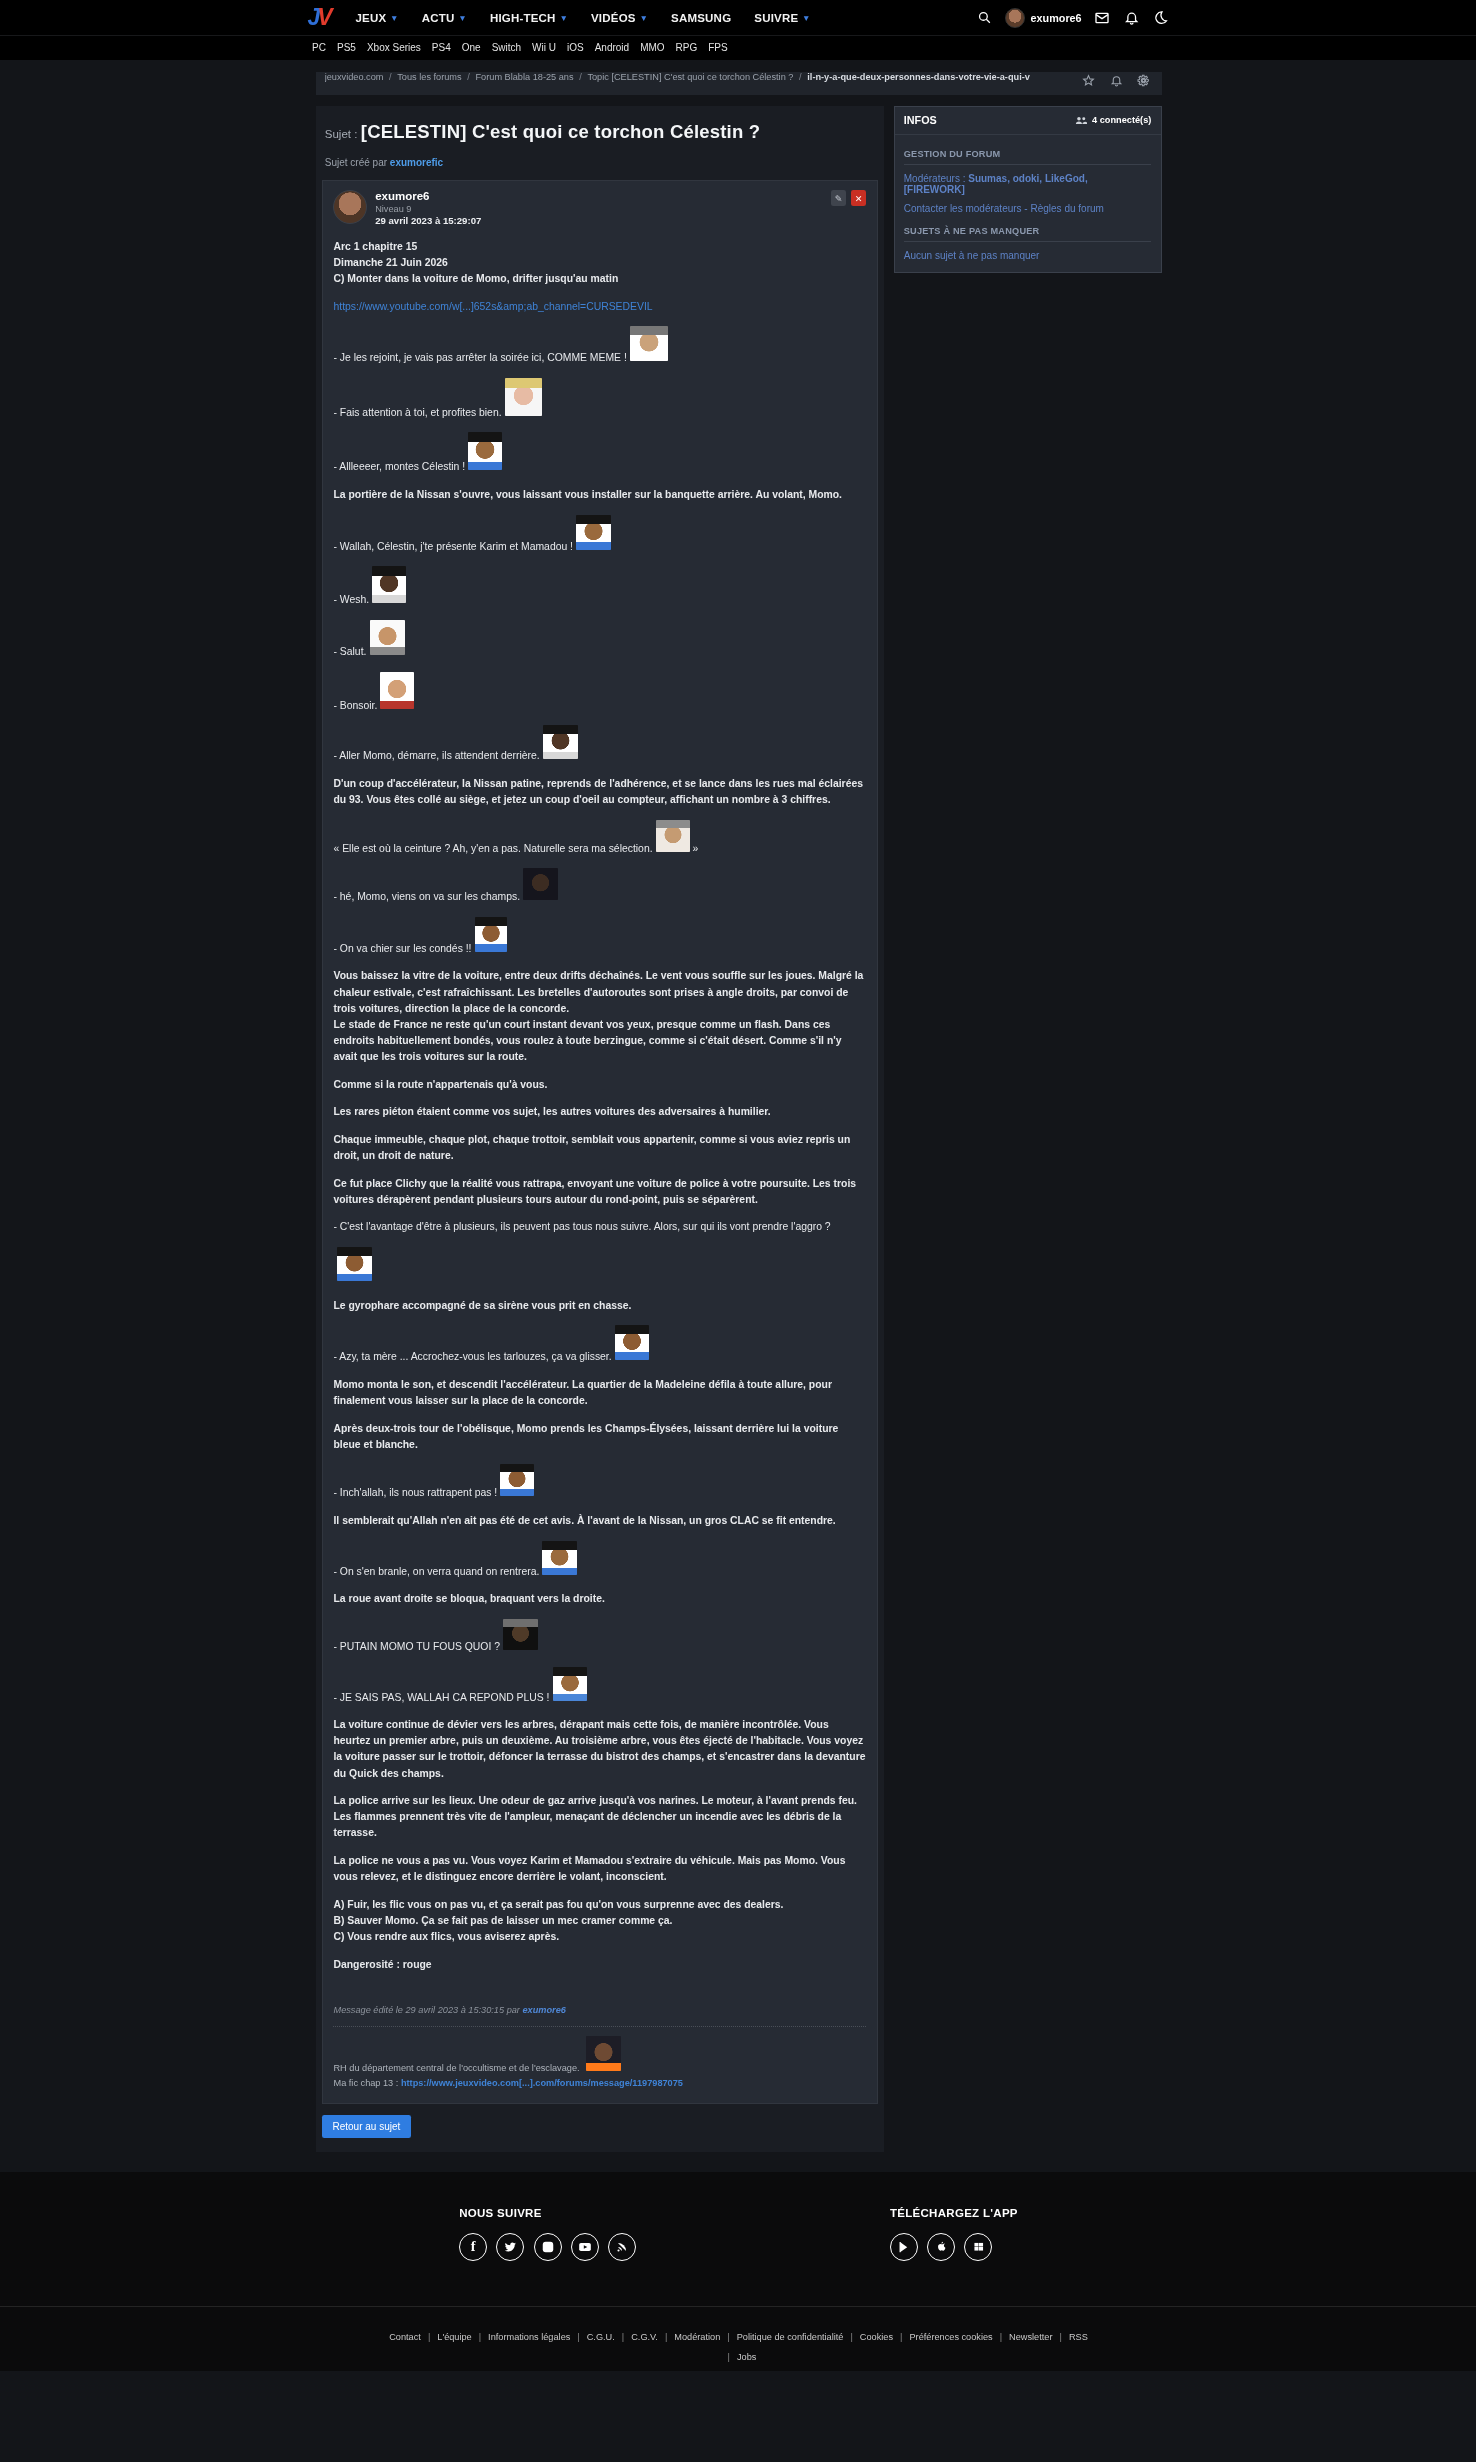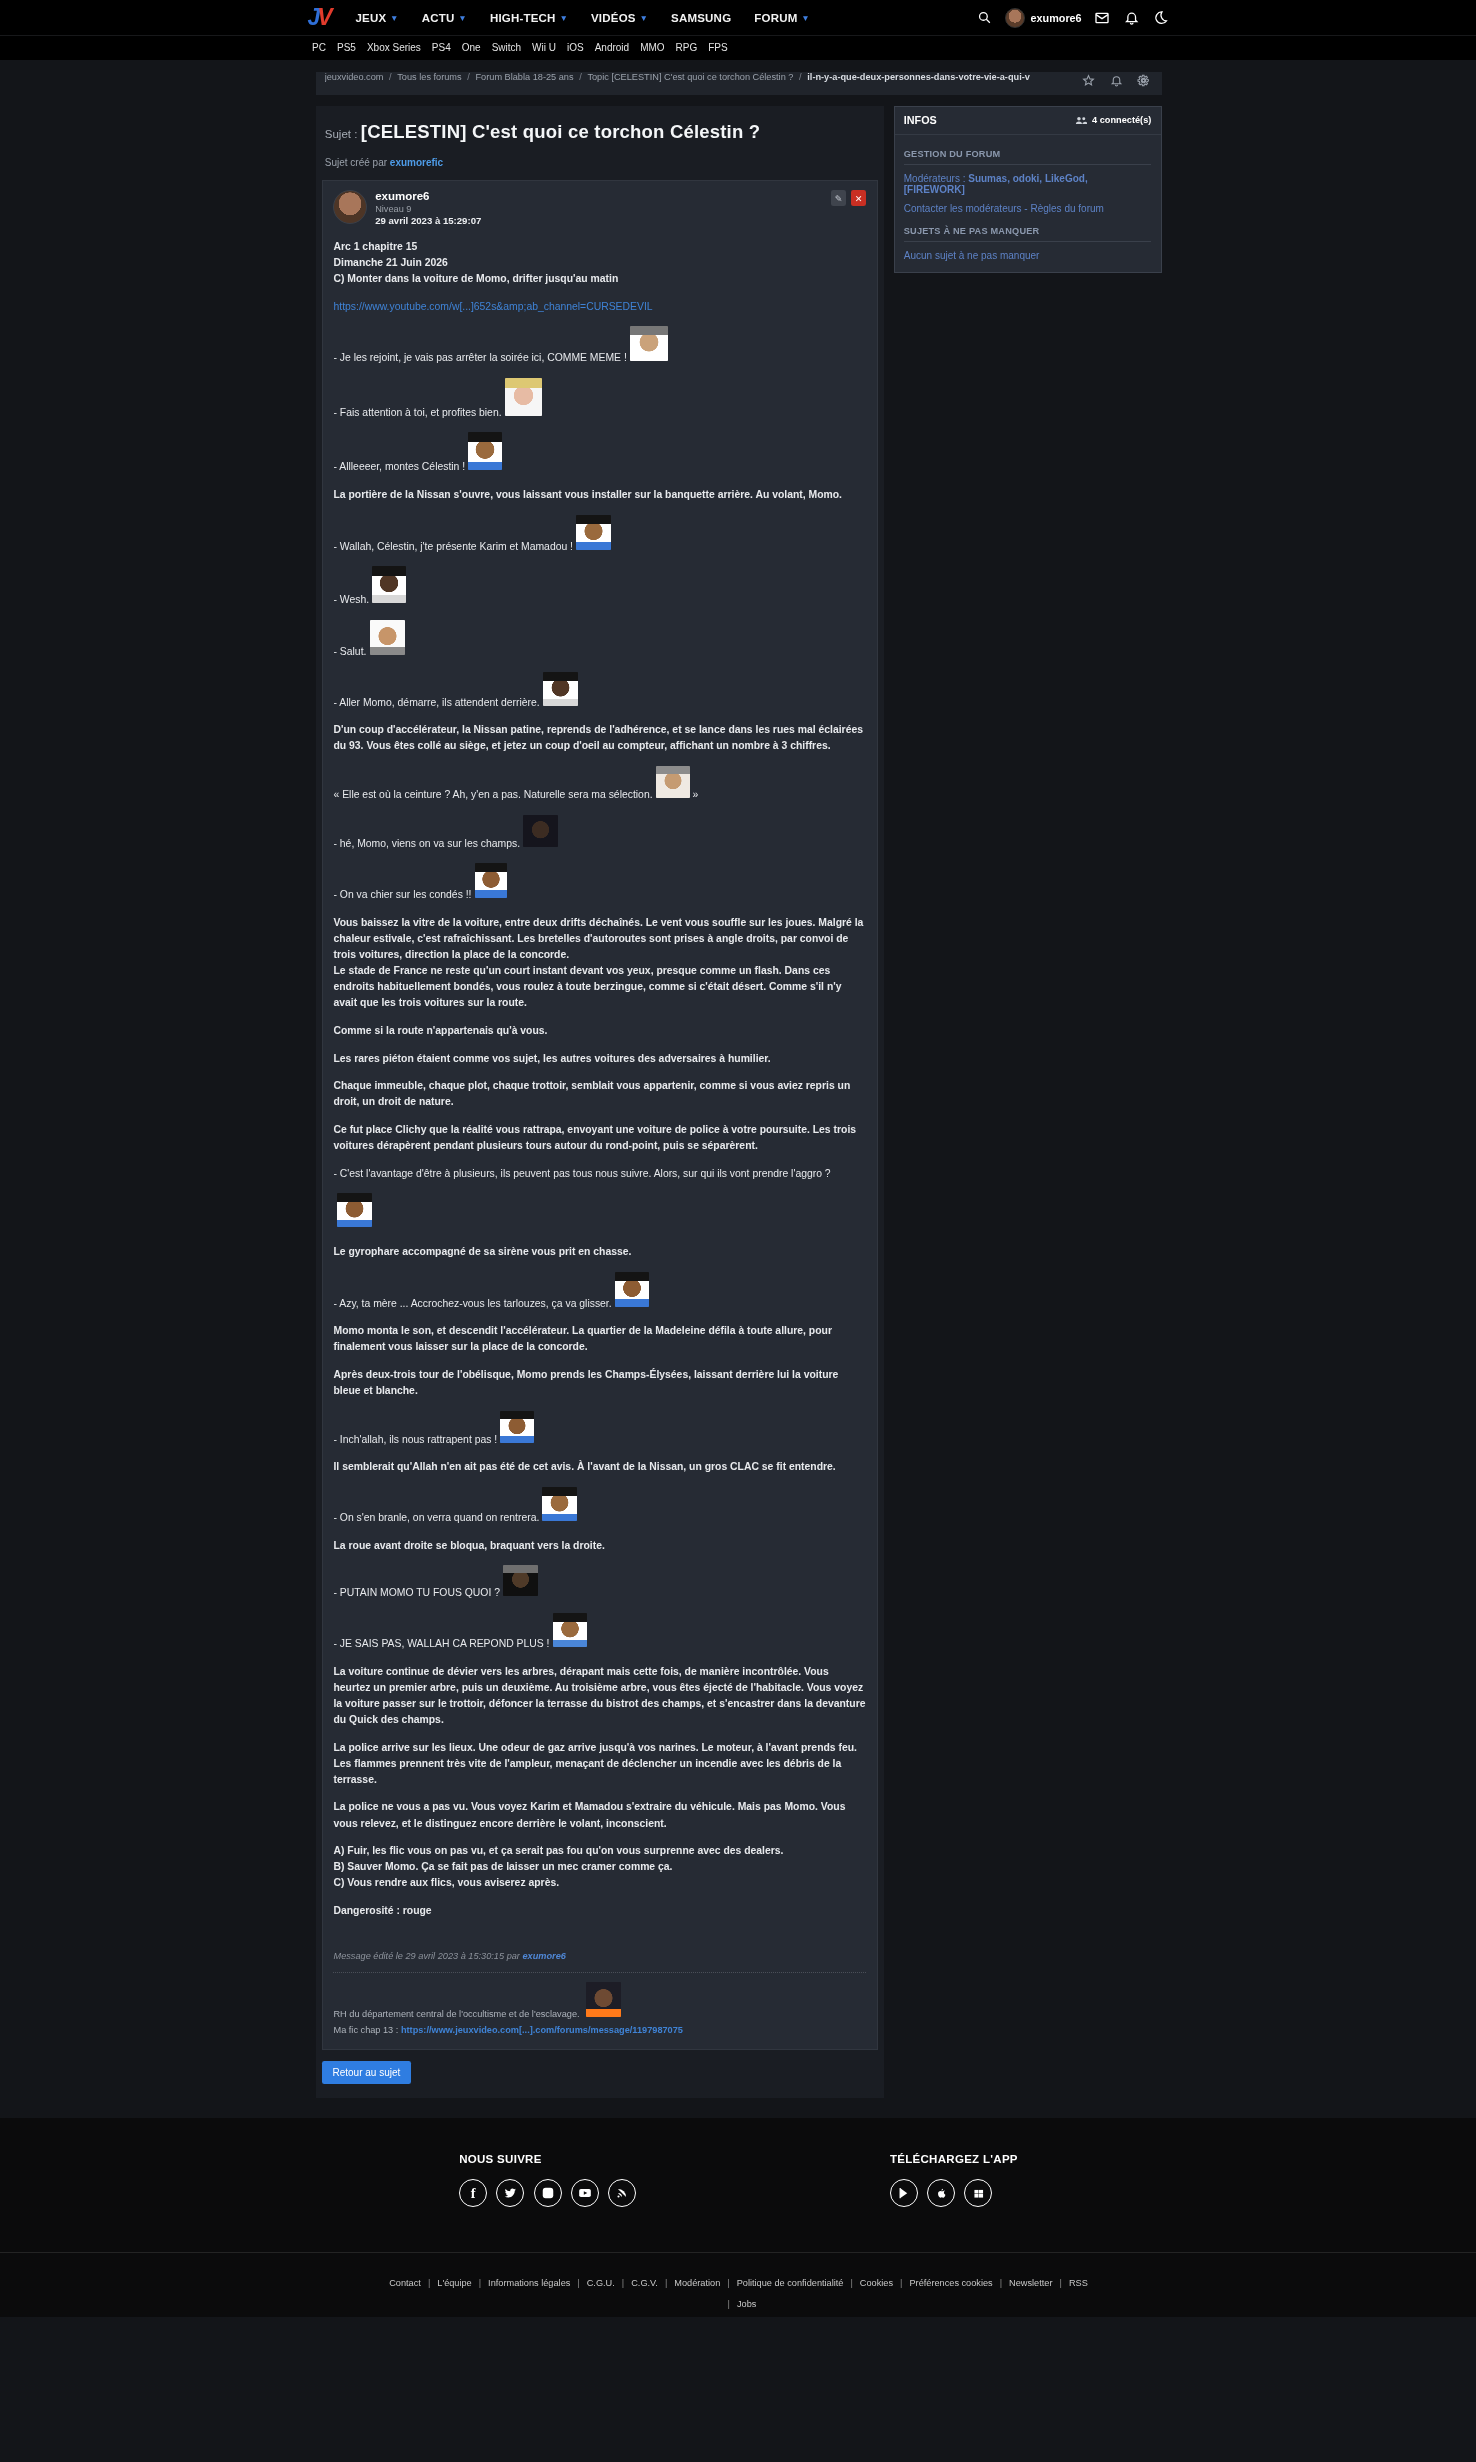--- a/index.html
+++ b/index.html
@@ -129,21 +129,21 @@
           <span class="caret">▼</span>
         </a>
         <a class="nav-item">
           <span>VIDÉOS</span>
           <span class="caret">▼</span>
         </a>
         <a class="nav-item">
           <span>SAMSUNG</span>
         </a>
         <a class="nav-item">
-          <span>FORUM</span>
+          <span>SUIVRE</span>
           <span class="caret">▼</span>
         </a>
       </div>
     <div class="top-right">
       <span class="icon-btn">
         <svg width="15.4" height="15.4" viewBox="0 0 24 24">
             <circle cx="10" cy="10" r="6"></circle>
             <line x1="14.5" y1="14.5" x2="20" y2="20"></line>
           </svg>
       </span>
@@ -243,20 +243,21 @@
           <div class="post-body" id="post-body">
               <p class="pb-bold">Arc 1 chapitre 15<br>Dimanche 21 Juin 2026<br>C) Monter dans la voiture de Momo, drifter jusqu'au matin</p>
               <p class="pb-link"><a>https://www.youtube.com/w[...]652s&amp;amp;ab_channel=CURSEDEVIL</a></p>
               <p class="pb-dialogue">- Je les rejoint, je vais pas arrêter la soirée ici, COMME MEME !<span class="meme" style="width: 38px; height: 35px; background-color: rgb(255, 255, 255); background-image: linear-gradient(rgb(119, 119, 119) 0px, rgb(119, 119, 119) 26%, rgba(0, 0, 0, 0) 26%), radial-gradient(circle at 50% 46%, rgb(202, 162, 122) 0px, rgb(202, 162, 122) 34%, rgba(0, 0, 0, 0) 36%);"></span></p>
               <p class="pb-dialogue">- Fais attention à toi, et profites bien.<span class="meme" style="width: 37px; height: 38px; background-color: rgb(246, 246, 246); background-image: linear-gradient(rgb(221, 200, 115) 0px, rgb(221, 200, 115) 26%, rgba(0, 0, 0, 0) 26%), radial-gradient(circle at 50% 46%, rgb(231, 187, 164) 0px, rgb(231, 187, 164) 34%, rgba(0, 0, 0, 0) 36%);"></span></p>
               <p class="pb-dialogue">- Allleeeer, montes Célestin !<span class="meme" style="width: 34px; height: 38px; background-color: rgb(255, 255, 255); background-image: linear-gradient(rgb(20, 20, 20) 0px, rgb(20, 20, 20) 26%, rgba(0, 0, 0, 0) 26%), linear-gradient(to top, rgb(58, 120, 214) 0px, rgb(58, 120, 214) 22%, rgba(0, 0, 0, 0) 22%), radial-gradient(circle at 50% 46%, rgb(154, 106, 61) 0px, rgb(154, 106, 61) 34%, rgba(0, 0, 0, 0) 36%);"></span></p>
               <p class="pb-bold">La portière de la Nissan s'ouvre, vous laissant vous installer sur la banquette arrière. Au volant, Momo.</p>
               <p class="pb-dialogue">- Wallah, Célestin, j'te présente Karim et Mamadou !<span class="meme" style="width: 35px; height: 35px; background-color: rgb(255, 255, 255); background-image: linear-gradient(rgb(20, 20, 20) 0px, rgb(20, 20, 20) 26%, rgba(0, 0, 0, 0) 26%), linear-gradient(to top, rgb(58, 120, 214) 0px, rgb(58, 120, 214) 22%, rgba(0, 0, 0, 0) 22%), radial-gradient(circle at 50% 46%, rgb(154, 106, 61) 0px, rgb(154, 106, 61) 34%, rgba(0, 0, 0, 0) 36%);"></span></p>
               <p class="pb-dialogue">- Wesh.<span class="meme" style="width: 34px; height: 37px; background-color: rgb(255, 255, 255); background-image: linear-gradient(rgb(20, 20, 20) 0px, rgb(20, 20, 20) 26%, rgba(0, 0, 0, 0) 26%), linear-gradient(to top, rgb(216, 216, 216) 0px, rgb(216, 216, 216) 22%, rgba(0, 0, 0, 0) 22%), radial-gradient(circle at 50% 46%, rgb(80, 54, 37) 0px, rgb(80, 54, 37) 34%, rgba(0, 0, 0, 0) 36%);"></span></p>
               <p class="pb-dialogue">- Salut.<span class="meme" style="width: 35px; height: 35px; background-color: rgb(250, 250, 250); background-image: linear-gradient(to top, rgb(138, 138, 138) 0px, rgb(138, 138, 138) 22%, rgba(0, 0, 0, 0) 22%), radial-gradient(circle at 50% 46%, rgb(199, 149, 105) 0px, rgb(199, 149, 105) 34%, rgba(0, 0, 0, 0) 36%);"></span></p>
+              <p class="pb-dialogue">- Bonsoir.<span class="meme" style="width: 34px; height: 37px; background-color: rgb(255, 255, 255); background-image: linear-gradient(to top, rgb(184, 53, 44) 0px, rgb(184, 53, 44) 22%, rgba(0, 0, 0, 0) 22%), radial-gradient(circle at 50% 46%, rgb(211, 160, 119) 0px, rgb(211, 160, 119) 34%, rgba(0, 0, 0, 0) 36%);"></span></p>
               <p class="pb-dialogue">- Aller Momo, démarre, ils attendent derrière.<span class="meme" style="width: 35px; height: 34px; background-color: rgb(255, 255, 255); background-image: linear-gradient(rgb(20, 20, 20) 0px, rgb(20, 20, 20) 26%, rgba(0, 0, 0, 0) 26%), linear-gradient(to top, rgb(216, 216, 216) 0px, rgb(216, 216, 216) 22%, rgba(0, 0, 0, 0) 22%), radial-gradient(circle at 50% 46%, rgb(80, 54, 37) 0px, rgb(80, 54, 37) 34%, rgba(0, 0, 0, 0) 36%);"></span></p>
               <p class="pb-bold">D'un coup d'accélérateur, la Nissan patine, reprends de l'adhérence, et se lance dans les rues mal éclairées du 93. Vous êtes collé au siège, et jetez un coup d'oeil au compteur, affichant un nombre à 3 chiffres.</p>
               <p class="pb-dialogue">« Elle est où la ceinture ? Ah, y'en a pas. Naturelle sera ma sélection.<span class="meme" style="width: 34px; height: 32px; background-color: rgb(239, 233, 226); background-image: linear-gradient(rgb(140, 140, 140) 0px, rgb(140, 140, 140) 26%, rgba(0, 0, 0, 0) 26%), radial-gradient(circle at 50% 46%, rgb(197, 155, 114) 0px, rgb(197, 155, 114) 34%, rgba(0, 0, 0, 0) 36%);"></span> »</p>
               <p class="pb-dialogue">- hé, Momo, viens on va sur les champs.<span class="meme" style="width: 35px; height: 32px; background-color: rgb(21, 21, 29); background-image: radial-gradient(circle at 50% 46%, rgb(60, 44, 34) 0px, rgb(60, 44, 34) 34%, rgba(0, 0, 0, 0) 36%);"></span></p>
               <p class="pb-dialogue">- On va chier sur les condés !!<span class="meme" style="width: 32px; height: 35px; background-color: rgb(255, 255, 255); background-image: linear-gradient(rgb(20, 20, 20) 0px, rgb(20, 20, 20) 26%, rgba(0, 0, 0, 0) 26%), linear-gradient(to top, rgb(58, 120, 214) 0px, rgb(58, 120, 214) 22%, rgba(0, 0, 0, 0) 22%), radial-gradient(circle at 50% 46%, rgb(141, 92, 51) 0px, rgb(141, 92, 51) 34%, rgba(0, 0, 0, 0) 36%);"></span></p>
               <p class="pb-bold">Vous baissez la vitre de la voiture, entre deux drifts déchaînés. Le vent vous souffle sur les joues. Malgré la chaleur estivale, c'est rafraîchissant. Les bretelles d'autoroutes sont prises à angle droits, par convoi de trois voitures, direction la place de la concorde.<br>Le stade de France ne reste qu'un court instant devant vos yeux, presque comme un flash. Dans ces endroits habituellement bondés, vous roulez à toute berzingue, comme si c'était désert. Comme s'il n'y avait que les trois voitures sur la route.</p>
               <p class="pb-bold">Comme si la route n'appartenais qu'à vous.</p>
               <p class="pb-bold">Les rares piéton étaient comme vos sujet, les autres voitures des adversaires à humilier.</p>
               <p class="pb-bold">Chaque immeuble, chaque plot, chaque trottoir, semblait vous appartenir, comme si vous aviez repris un droit, un droit de nature.</p>
               <p class="pb-bold">Ce fut place Clichy que la réalité vous rattrapa, envoyant une voiture de police à votre poursuite. Les trois voitures dérapèrent pendant plusieurs tours autour du rond-point, puis se séparèrent.</p>

